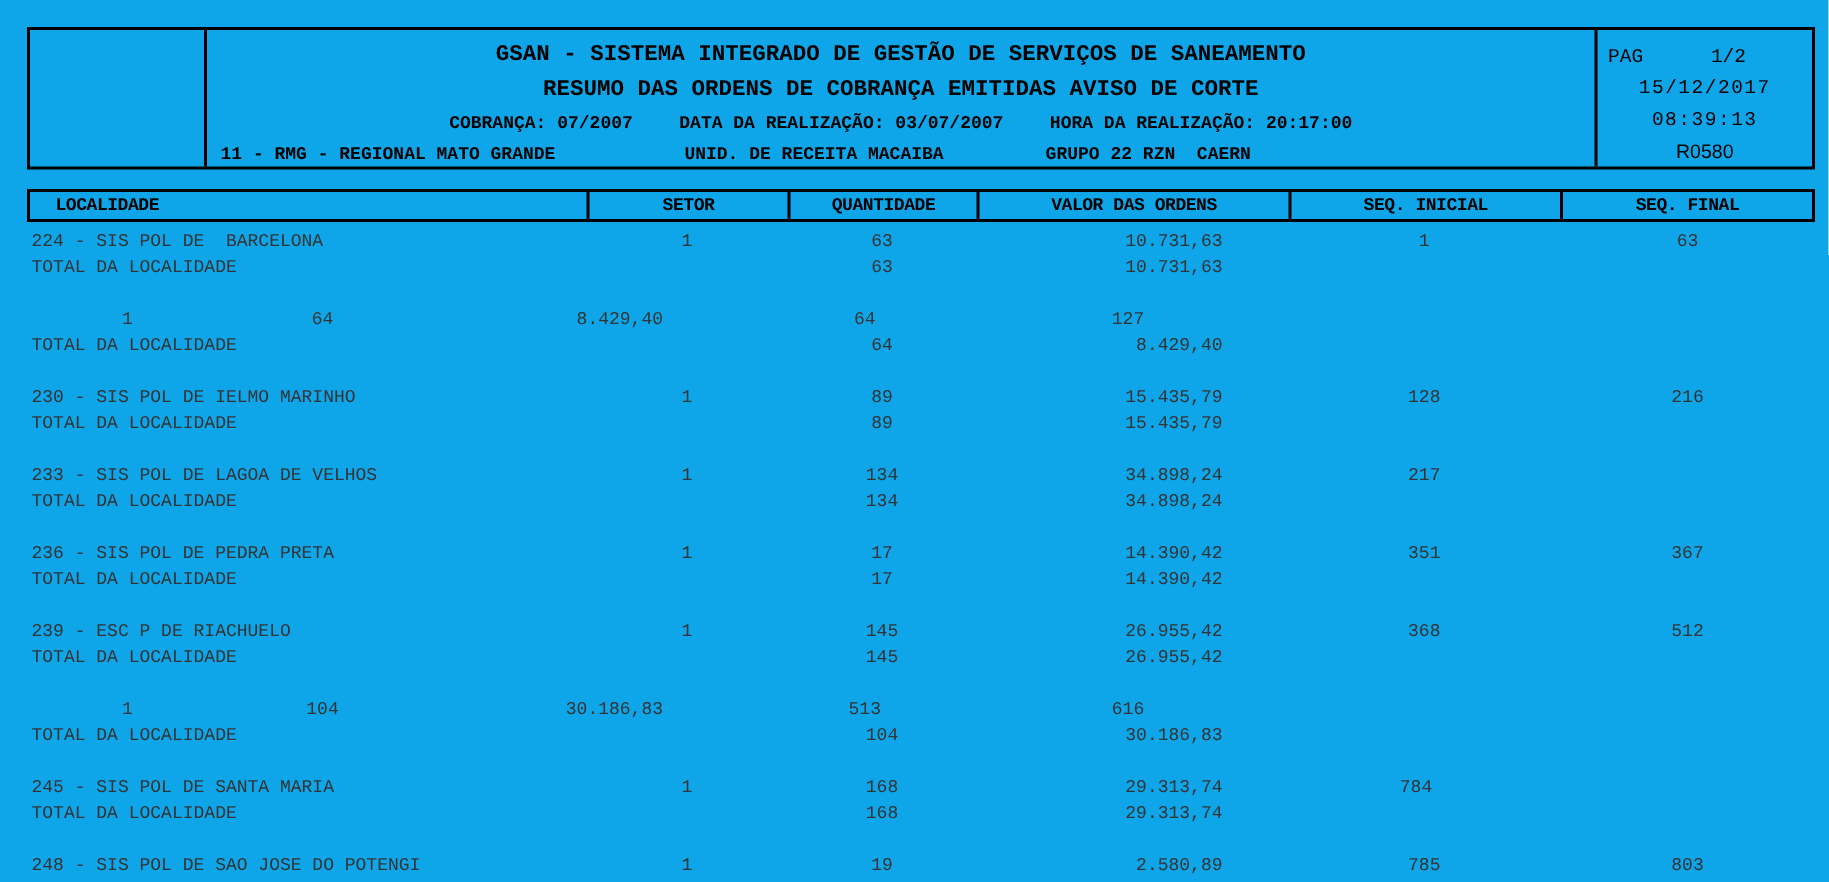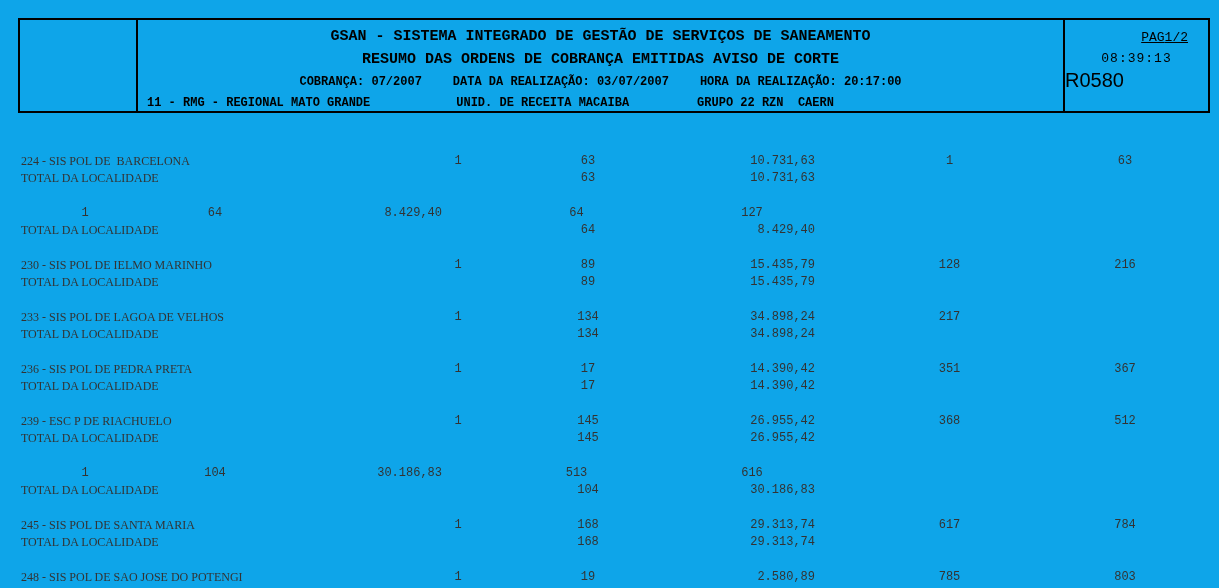--- a/index.html
+++ b/index.html
@@ -21,25 +21,25 @@
   .h-line3 { display:flex; justify-content:center; gap:31px; font-size:12px; font-weight:bold; line-height:22px;text-align:right; }
   .h-line4 { display:flex; font-size:12px; font-weight:bold; line-height:20px; padding-left:9px; }
   .h-seg { white-space:pre; }
   .h-line4 .h-seg1 { margin-right:86px; }
   .h-line4 .h-seg2 { margin-right:68px; }
 
   .header-right {
     width:145px; border-left:2px solid #000; box-sizing:border-box;
     padding-top:7px; font-size:13px; line-height:21px;
   }
-  .pag-row { display:flex; justify-content:flex-end; padding:0 20px 0 7px;text-decoration:underline; }
+  .pag-row { display:flex; justify-content:space-between; padding:0 44px 0 7px; }
   .hr-center { text-align:center; letter-spacing:1px; }
   .report-code {
-    text-align:left; font-family:"Liberation Sans","DejaVu Sans",sans-serif;
-    font-size:20px; letter-spacing:0; line-height:22px;
+    text-align:center; font-family:"Liberation Sans","DejaVu Sans",sans-serif;
+    font-size:13px; letter-spacing:0; line-height:22px;
   }
 
   
   .table-head {
     position:absolute; left:18px; top:126px; width:1192px; height:22px;
     border:2px solid #000; box-sizing:border-box; display:flex;
     font-weight:bold; font-size:12px; line-height:18px; letter-spacing:-0.3px;
   }
   .th-cell { box-sizing:border-box; text-align:center; white-space:pre; }
   .th-cell + .th-cell { border-left:2px solid #000; }
@@ -48,21 +48,21 @@
   .th-quant { width:126px; }
   .th-valor { width:208px; }
   .th-seqi  { width:181px; }
   .th-seqf  { width:168px; }
 
   
   .table-body { position:absolute; left:18px; top:147px; width:1192px; padding-top:6px; }
   .group { margin-bottom:18px; }
   .row { display:flex; font-size:12px; line-height:17px; color:#333333; }
   .cell { box-sizing:border-box; }
-  .c-loc   { width:373px; padding-left:3px; white-space:pre;font-family:Liberation Serif, serif; }
+  .c-loc   { width:373px; padding-left:3px; white-space:pre; }
   .c-setor { width:134px; text-align:center; }
   .c-quant { width:126px; text-align:center; }
   .c-valor { width:208px; text-align:right; padding-right:44px; }
   .c-seqi  { width:181px; text-align:center; }
   .c-seqf  { width:170px; text-align:center; }
 </style>
 </head>
 <body>
 
 <div class="page">
@@ -83,25 +83,34 @@
         <span class="h-seg h-seg2">UNID. DE RECEITA MACAIBA</span>
         <span class="h-seg">GRUPO 22 RZN  CAERN</span>
       </div>
     </div>
 
     <div class="header-right">
       <div class="pag-row">
         <span>PAG</span>
         <span>1/2</span>
       </div>
+      <div class="hr-center">15/12/2017</div>
       <div class="hr-center">08:39:13</div>
       <div class="report-code">R0580</div>
     </div>
   </div>
 
+  <div class="table-head">
+    <div class="th-cell th-loc">LOCALIDADE</div>
+    <div class="th-cell th-setor">SETOR</div>
+    <div class="th-cell th-quant">QUANTIDADE</div>
+    <div class="th-cell th-valor">VALOR DAS ORDENS</div>
+    <div class="th-cell th-seqi">SEQ. INICIAL</div>
+    <div class="th-cell th-seqf">SEQ. FINAL</div>
+  </div>
 
   <div class="table-body">
   <div class="group">
     <div class="row">
       <div class="cell c-loc">224 - SIS POL DE  BARCELONA</div>
       <div class="cell c-setor">1</div>
       <div class="cell c-quant">63</div>
       <div class="cell c-valor">10.731,63</div>
       <div class="cell c-seqi">1</div>
       <div class="cell c-seqf">63</div>
@@ -226,21 +235,20 @@
       <div class="cell c-seqf"></div>
     </div>
   </div>
 
   <div class="group">
     <div class="row">
       <div class="cell c-loc">245 - SIS POL DE SANTA MARIA</div>
       <div class="cell c-setor">1</div>
       <div class="cell c-quant">168</div>
       <div class="cell c-valor">29.313,74</div>
-      <div class="cell c-seqi">617</div>
       <div class="cell c-seqf">784</div>
     </div>
     <div class="row">
       <div class="cell c-loc">TOTAL DA LOCALIDADE</div>
       <div class="cell c-setor"></div>
       <div class="cell c-quant">168</div>
       <div class="cell c-valor">29.313,74</div>
       <div class="cell c-seqi"></div>
       <div class="cell c-seqf"></div>
     </div>

